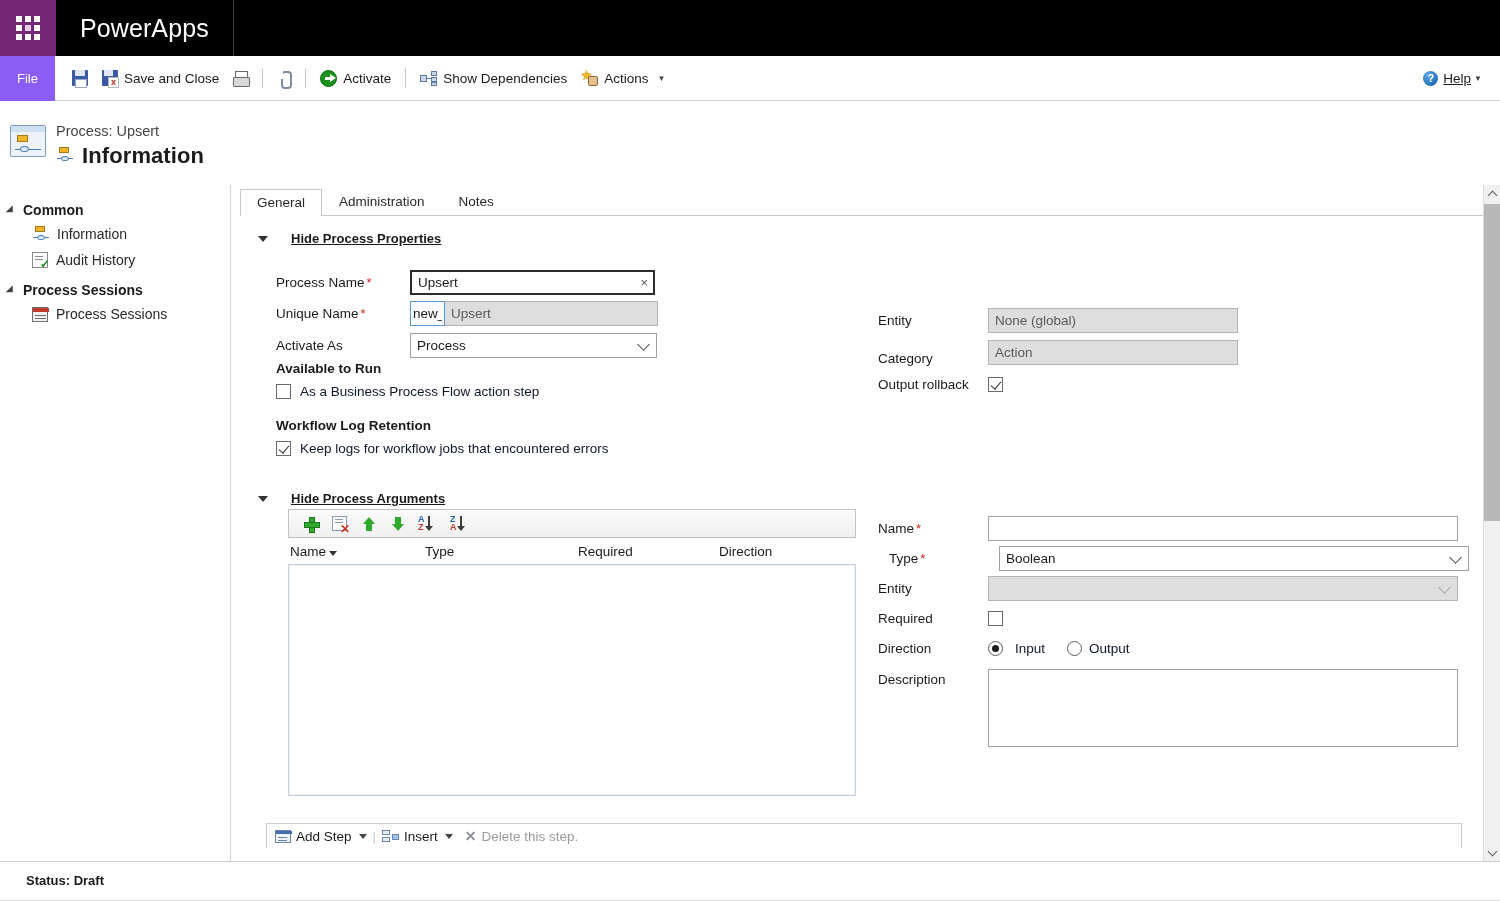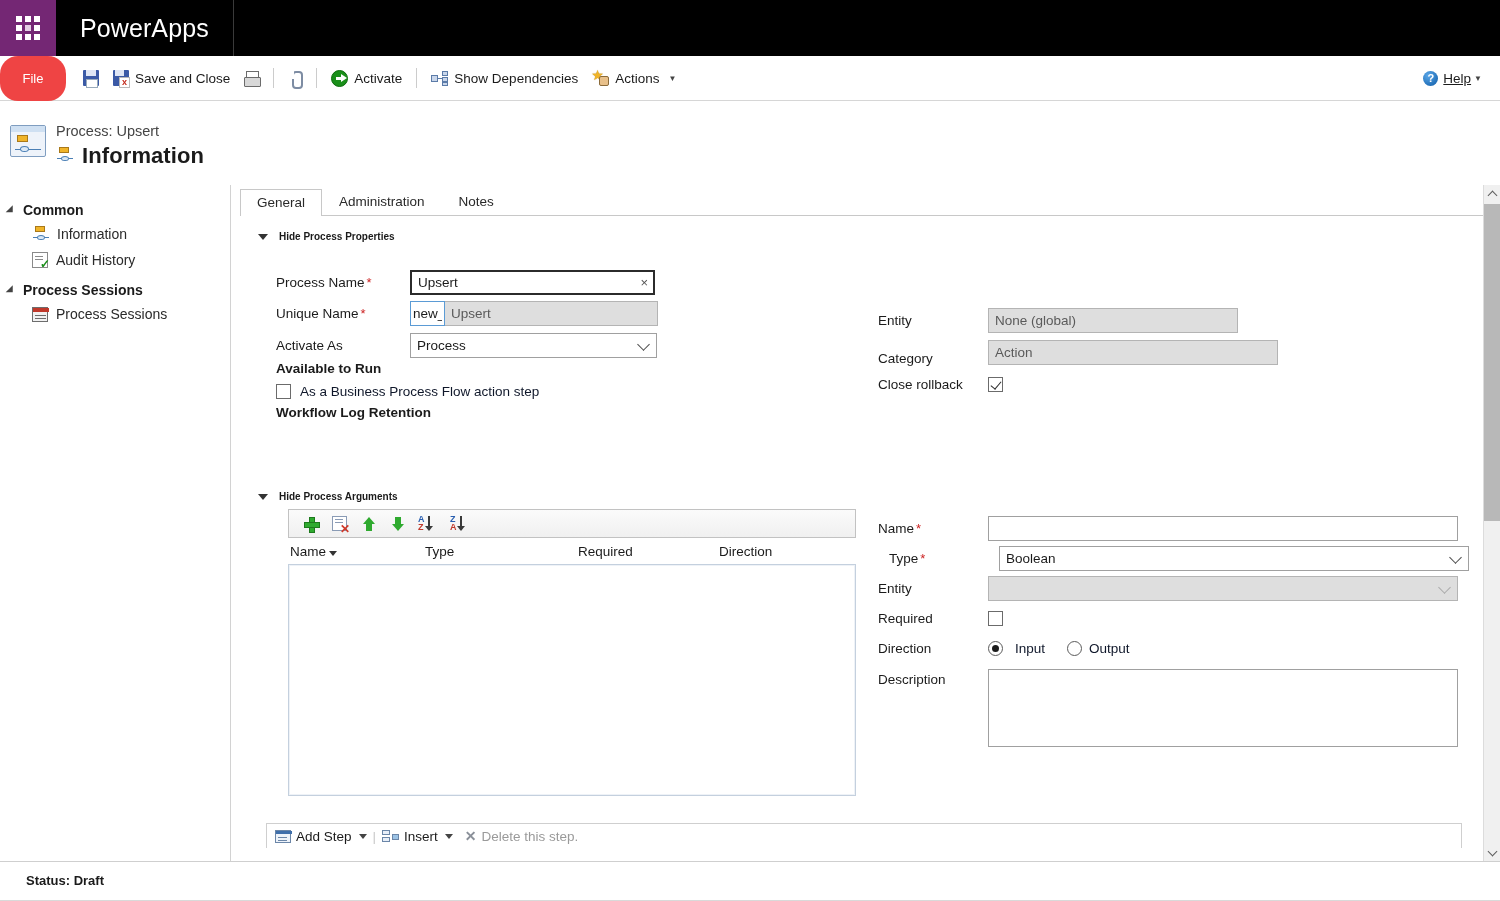--- a/index.html
+++ b/index.html
@@ -43,24 +43,24 @@
   }
 
   
   .cmdbar {
     position: absolute; top: 56px; left: 0; width: 1500px; height: 45px;
     background: #ffffff;
     border-bottom: 1px solid #d6d6d6;
     display: flex; align-items: center;
   }
   .file-tab {
-    width: 66px; height: 45px; background: #ef4444;
+    width: 55px; height: 45px; background: #8b5cf6;
     color: #ffffff; font-size: 13px;
     display: flex; align-items: center; justify-content: center;
-    cursor: pointer; flex: none; border-radius: 18px;
+    cursor: pointer; flex: none;
   }
   .cmd-items { display: flex; align-items: center; height: 45px; padding-left: 10px; flex: 1; }
   .cmd-btn {
     display: flex; align-items: center; gap: 6px;
     height: 33px; padding: 0 7px; cursor: pointer;
     white-space: nowrap; font-size: 13.5px; color: #1b1b1b;
   }
   .cmd-sep { width: 1px; height: 20px; background: #cccccc; margin: 0 7px; }
   .cmd-caret { font-size: 8px; color: #444; margin-left: 3px; }
   .help-zone { display: flex; align-items: center; padding-right: 18px; }
@@ -204,23 +204,24 @@
   }
 
   .scrollregion {
     position: absolute; left: 8px; top: 32px; width: 1244px; height: 631px;
     overflow: hidden; background: #ffffff;
   }
   .scrollinner { position: relative; width: 1226px; height: 631px; }
 
   
   .section-head {
-    display: flex; align-items: center; gap: 11px;
-    font-size: 10px; font-weight: bold; color: #1b1b1b;
+    display: flex; align-items: center; gap: 23px;
+    font-size: 13px; font-weight: bold; color: #1b1b1b;
     cursor: pointer;
+    text-decoration: underline;
   }
   .sec-caret {
     width: 0; height: 0; border-left: 5px solid transparent; border-right: 5px solid transparent;
     border-top: 6px solid #333333;
   }
 
   
   .lbl { font-size: 13.5px; color: #1b1b1b; }
   .req { color: #cc2222; font-size: 13px; margin-left: 2px; vertical-align: top; }
 
@@ -551,45 +552,49 @@
         </div>
 
         <div style="">
           <div class="subhead">Available to Run</div>
           <div class="cbrow" style="margin-top:8px;">
             <span class="cbx"></span>
             <span class="cblabel">As a Business Process Flow action step</span>
           </div>
         </div>
 
-        <div style="margin-top:6px;">
+        <div style="margin-top:19px;">
           <div class="subhead">Workflow Log Retention</div>
+          <div class="cbrow" style="margin-top:8px;">
+            <span class="cbx checked"></span>
+            <span class="cblabel">Keep logs for workflow jobs that encountered errors</span>
+          </div>
         </div>
 
       </div>
 
       <div style="position:absolute; left:638px; top:87px; width:620px;">
 
         <div style="display:flex; align-items:center; height:32px;">
           <div style="width:110px;">
             <span class="lbl">Entity</span>
           </div>
           <input class="tb readonly" type="text" style="width: 250px;" readonly="" value="None (global)">
         </div>
 
         <div style="display:flex; align-items:center; height:32px;">
           <div style="width:110px;margin-top:13px;">
             <span class="lbl">Category</span>
           </div>
-          <input class="tb readonly" type="text" style="width: 290px;" readonly="" value="Action">
+          <input class="tb readonly" type="text" style="width: 250px;" readonly="" value="Action">
         </div>
 
         <div style="display:flex; align-items:center; height:32px;">
           <div style="width:110px;">
-            <span class="lbl">Close rollback</span>
+            <span class="lbl">Output rollback</span>
           </div>
           <span class="cbx checked"></span>
         </div>
 
       </div>
 
       <div class="section-head" style="position:absolute; left:18px; top:274px;">
         <span class="sec-caret"></span>
         <span>Hide Process Arguments</span>
       </div>

